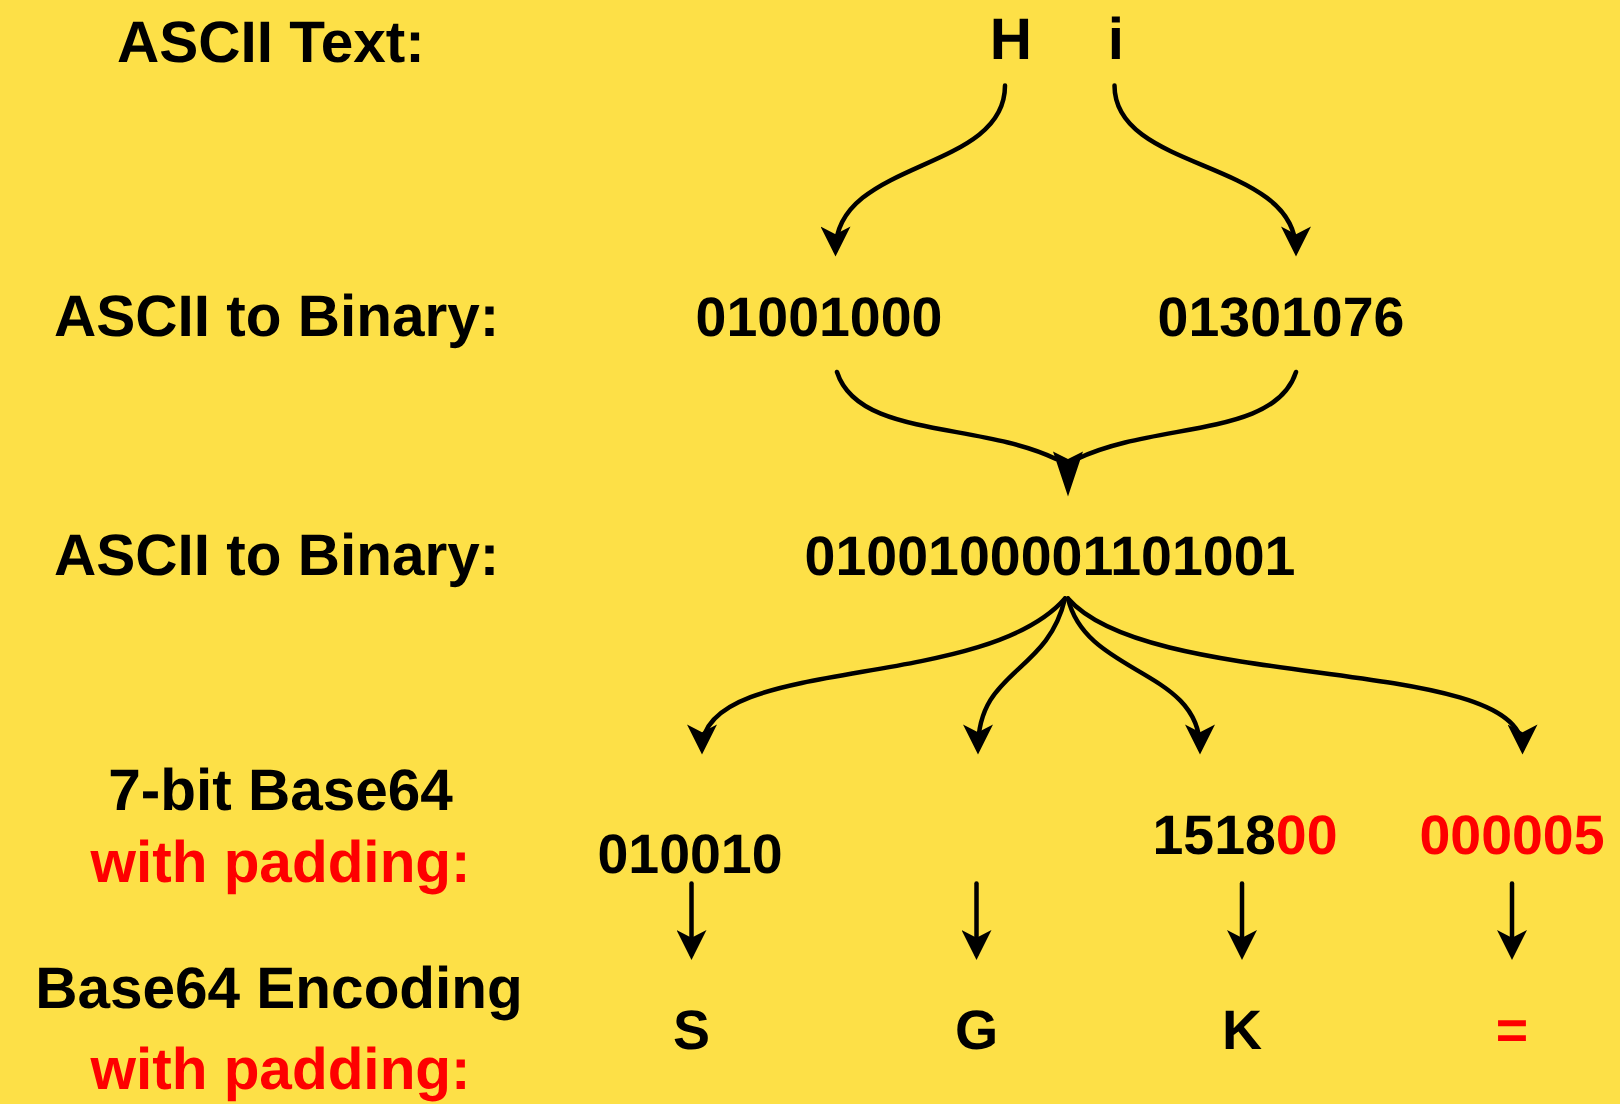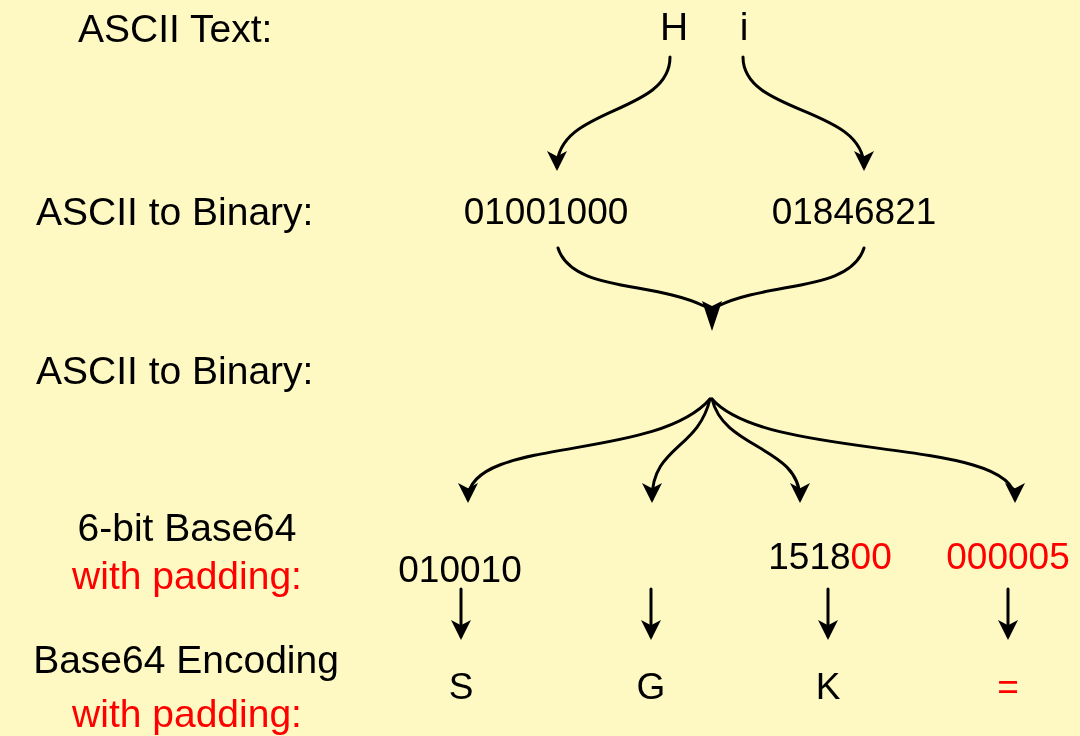--- a/index.html
+++ b/index.html
@@ -2,24 +2,25 @@
 <html style="--red: #fe0000; --ink: #000000;"><head>
 <meta charset="utf-8">
 <style>
   :root { --ink: #000000; --red: #fe0000; }
   * { margin: 0; padding: 0; box-sizing: border-box; }
   html, body { background: #ffffff; }
   .canvas {
     position: relative;
     width: 1080px;
     height: 736px;
-    background: #fef9c3;
+    background: #fde047;
     font-family: "Liberation Sans", sans-serif;
     color: var(--ink);
     overflow: hidden;
+    font-weight: bold;
   }
   .abs { position: absolute; white-space: nowrap; line-height: 1; }
   .label { font-size: 39px; }
   .ctr { transform: translateX(-50%); text-align: center; }
   .val { font-size: 37px; }
   .big { font-size: 39px; }
   .red { color: var(--red); }
   svg.overlay {
     position: absolute;
     left: 0; top: 0;
@@ -37,32 +38,33 @@
 <body>
 
 <div class="canvas">
 
   <div class="abs label" style="left:78px; top:9px">ASCII Text:</div>
 
   <div class="abs label" style="left:36px; top:192px">ASCII to Binary:</div>
 
   <div class="abs label" style="left:36px; top:351px">ASCII to Binary:</div>
 
-  <div class="abs label ctr" style="left:187px; top:508px">6-bit Base64</div>
+  <div class="abs label ctr" style="left:187px; top:508px">7-bit Base64</div>
   <div class="abs label ctr red" style="left:187px; top:556px">with padding:</div>
 
   <div class="abs label ctr" style="left:186px; top:640px">Base64 Encoding</div>
   <div class="abs label ctr red" style="left:187px; top:694px">with padding:</div>
 
   <div class="abs big ctr" style="left:674px; top:7px">H</div>
   <div class="abs big ctr" style="left:744px; top:7px">i</div>
 
   <div class="abs val ctr" style="left:546px; top:193px">01001000</div>
-  <div class="abs val ctr" style="left:854px; top:193px">01846821</div>
+  <div class="abs val ctr" style="left:854px; top:193px">01301076</div>
 
+  <div class="abs val ctr" style="left:700px; top:352px">0100100001101001</div>
 
   <div class="abs val ctr" style="left:460px; top:551px"><span>010010</span><span class="red"></span></div>
 
 
   <div class="abs val ctr" style="left:830px; top:538px"><span>1518</span><span class="red">00</span></div>
 
   <div class="abs val ctr" style="left:1008px; top:538px"><span></span><span class="red">000005</span></div>
 
   <div class="abs val ctr" style="left:461px; top:668px">S</div>
   <div class="abs val ctr" style="left:651px; top:668px">G</div>

